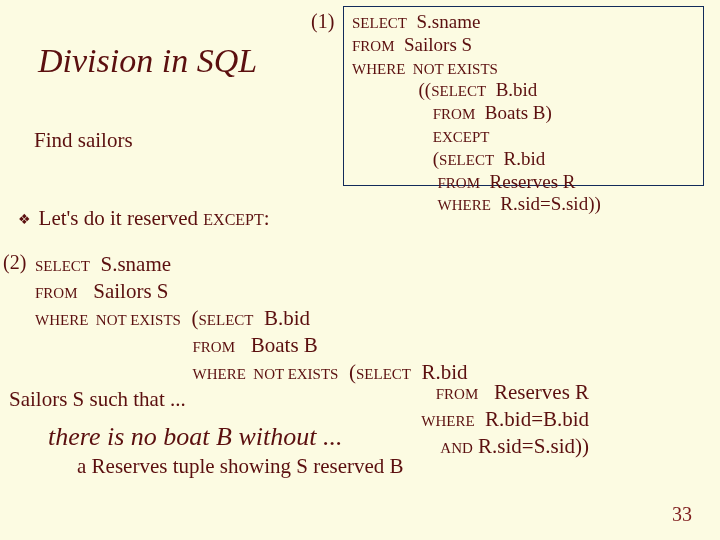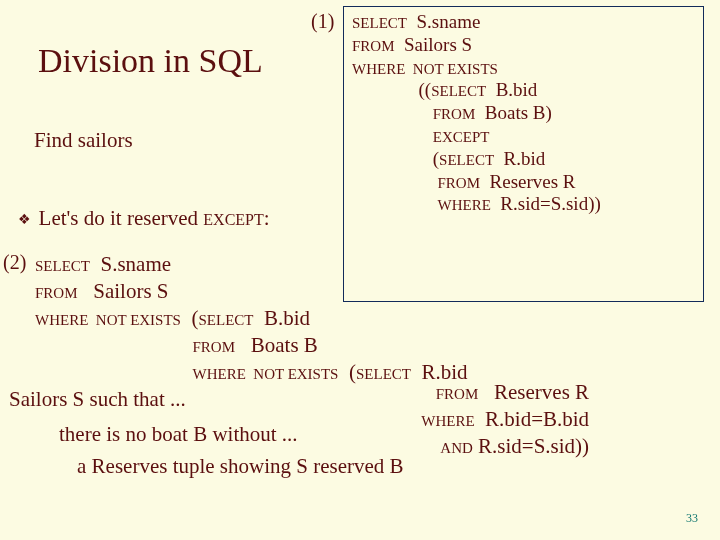--- a/index.html
+++ b/index.html
@@ -6,20 +6,21 @@
   body {
     width: 720px;
     height: 540px;
     background: #fcfbe2;
     font-family: "Times New Roman", Times, serif;
     color: #5b0f0f;
     position: relative;
     overflow: hidden;
   }
   .title {
+    font-style: italic;
     font-size: 34px;
     position: absolute;
     left: 38px;
     top: 42px;
   }
   .subtitle {
     font-size: 21px;
     position: absolute;
     left: 34px;
     top: 112px;
@@ -48,21 +49,21 @@
     position: absolute;
     left: 311px;
     top: 10px;
     font-size: 20px;
   }
   .code-box {
     position: absolute;
     left: 343px;
     top: 6px;
     width: 361px;
-    height: 296px;
+    height: 180px;
     border: 1.5px solid #122a5a;
     padding: 4px 6px 4px 8px;
     font-size: 19px;
     line-height: 1.2;
     white-space: pre;
   }
   .code-box .kw { font-size: 15px; }
   .label2 {
     position: absolute;
     left: 3px;
@@ -79,46 +80,47 @@
   }
   .query2 .kw { font-size: 15px; }
   .explain1 {
     position: absolute;
     left: 9px;
     top: 387px;
     font-size: 21px;
   }
   .explain2 {
     position: absolute;
-    left: 59px;
+    left: 48px;
     top: 422px;
-    font-size: 21px;
+    font-style: italic;
+    font-size: 26px;
   }
   .explain3 {
     position: absolute;
     left: 77px;
     top: 454px;
     font-size: 21px;
   }
   .q2-tail {
     position: absolute;
     left: 353px;
     top: 379px;
     font-size: 21px;
     line-height: 1.28;
     white-space: pre;
     text-align: right;
   }
   .q2-tail .kw { font-size: 15px; }
   .slide-num {
     position: absolute;
-    right: 22px;
+    right: 28px;
     bottom: 14px;
-    color: #0f766e;
-    font-size: 12px;
+    color: #7f1d1d;
+    font-size: 20px;
   }
 </style>
 </head>
 <body>
 
 <div class="title">Division in SQL</div>
 
 <div class="subtitle">
   <span>Find sailors</span><br>
 </div>

